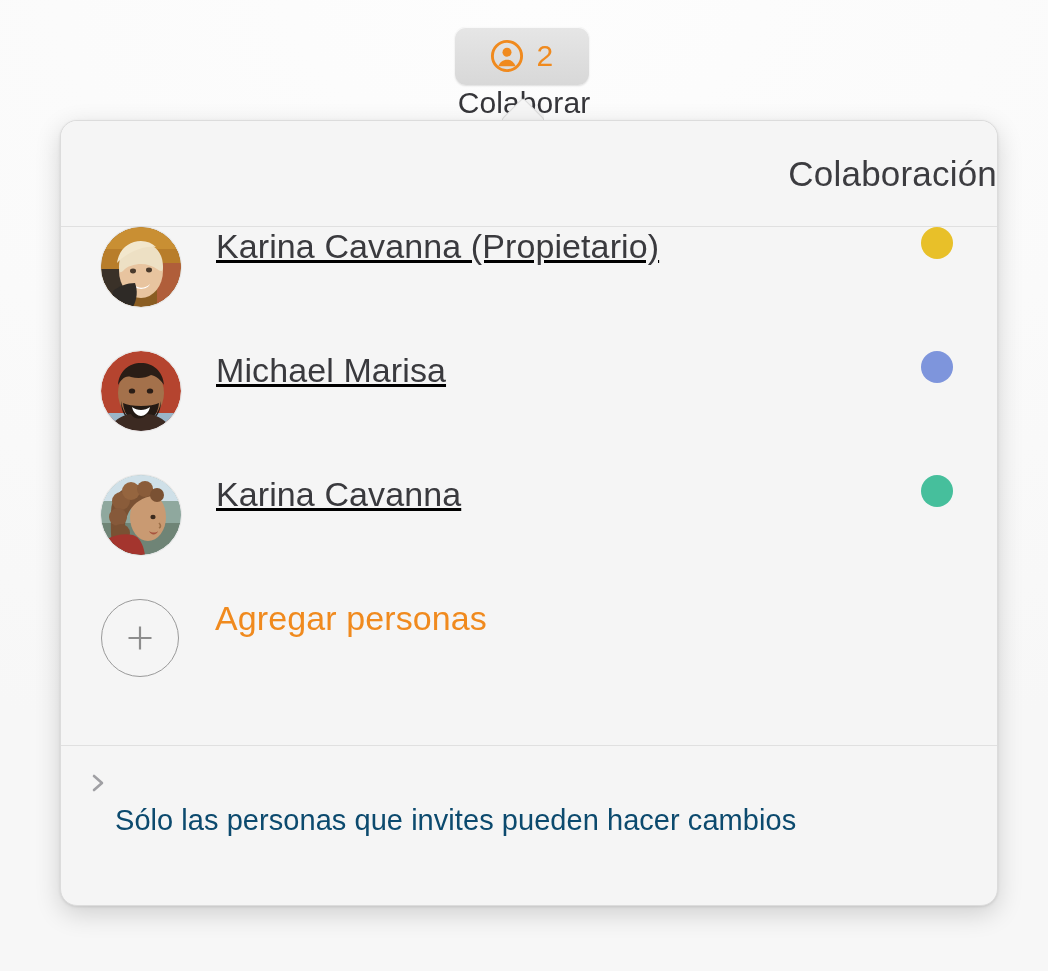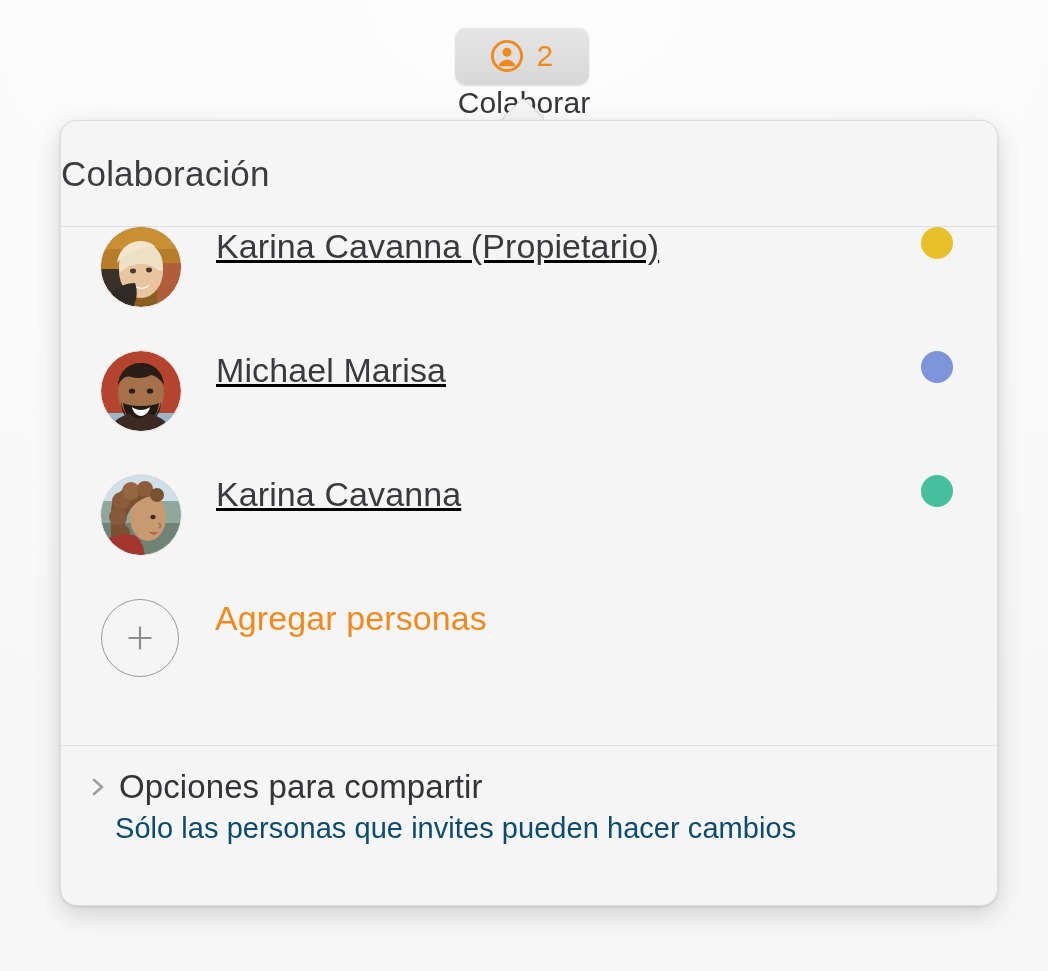--- a/index.html
+++ b/index.html
@@ -97,21 +97,21 @@
     border: 1px solid #dcdcdc;
     border-radius: 4px;
     transform: rotate(45deg);
     box-shadow: 0 -3px 8px rgba(0,0,0,0.07);
   }
 
   .popover-header {
     height: 105px;
     display: flex;
     align-items: center;
-    justify-content: flex-start;
+    justify-content: flex-end;
     border-bottom: 1px solid #e0e0e0;
     background: #f5f5f5;
   }
   .popover-title {
     font-size: 35px;
     color: #3c3c40;
     letter-spacing: 0.2px;
   }
 
   .people-list {
@@ -332,18 +332,17 @@
     </div>
 
     <div class="list-spacer"></div>
   </div>
 
   <div class="popover-footer">
     <div class="share-options-row">
       <svg class="chevron-icon" viewBox="0 0 26 30">
         <path d="M9 8l8 7-8 7" fill="none" stroke="#a0a0a4" stroke-width="2.6" stroke-linecap="round" stroke-linejoin="round"></path>
       </svg>
-      <div class="share-options-label">Opciones para compartir</div>
     </div>
     <div class="share-note">Sólo las personas que invites pueden hacer cambios</div>
   </div>
 
 </div>
 
 </body></html>

